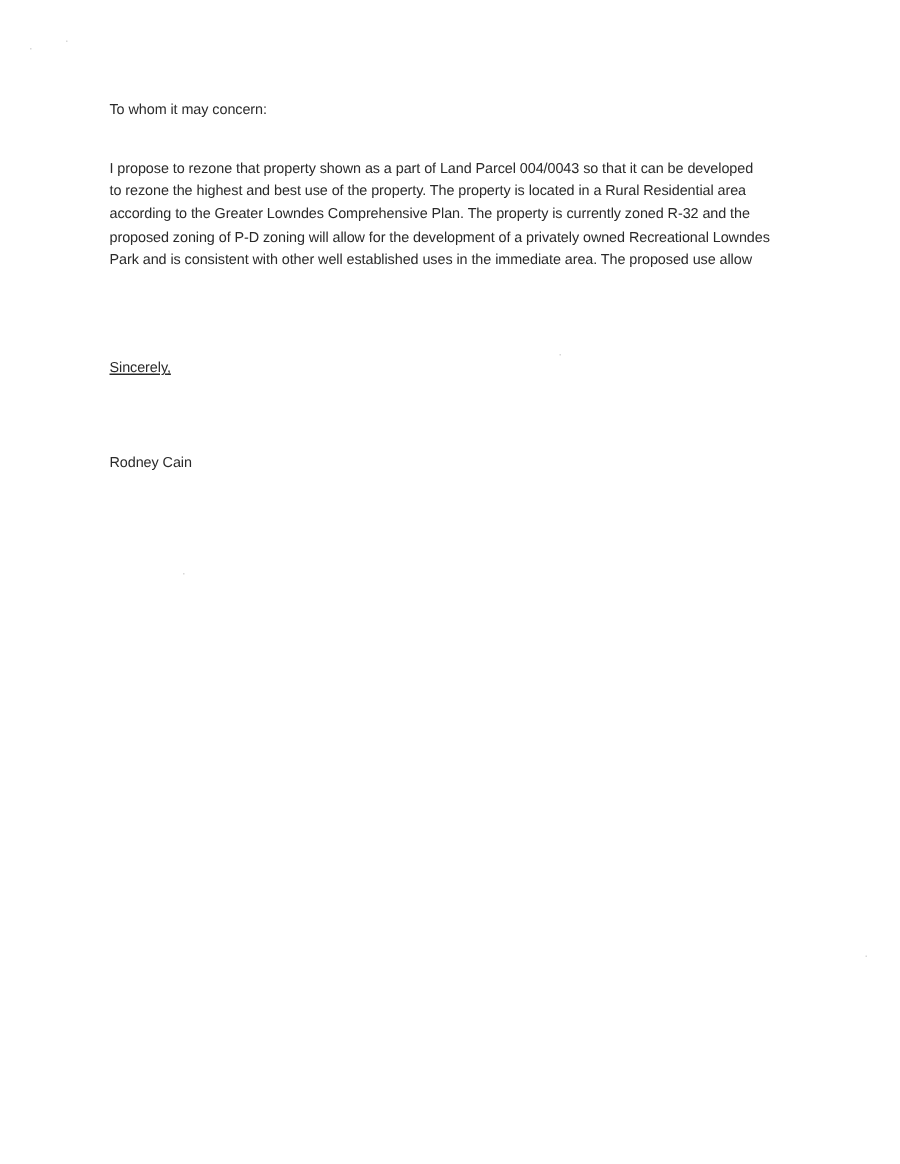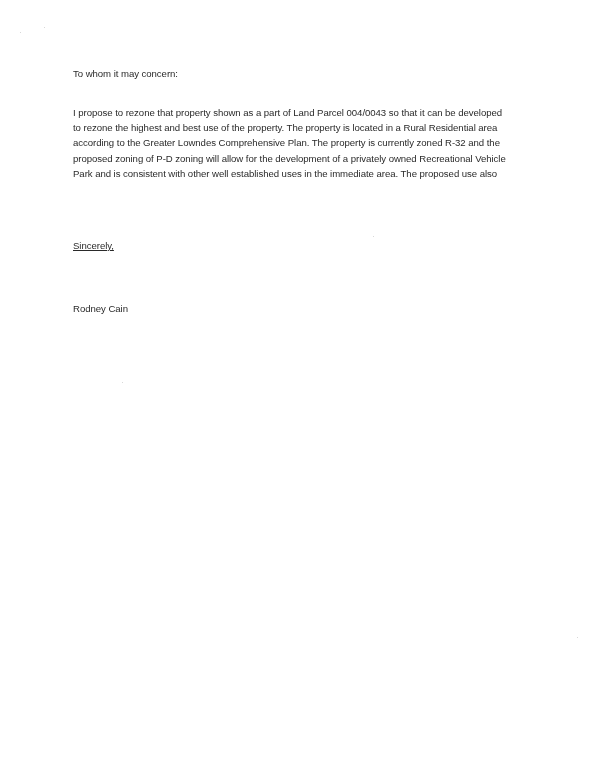--- a/index.html
+++ b/index.html
@@ -49,20 +49,20 @@
   <span class="speck" style="left:122px;top:382px;"></span>
   <span class="speck" style="left:373px;top:236px;"></span>
   <span class="speck" style="left:577px;top:637px;"></span>
 
   <div class="text salutation">To whom it may concern:</div>
 
   <div class="text body-para">
     <span class="line">I propose to rezone that property shown as a part of Land Parcel 004/0043 so that it can be developed</span>
     <span class="line">to rezone the highest and best use of the property. The property is located in a Rural Residential area</span>
     <span class="line">according to the Greater Lowndes Comprehensive Plan. The property is currently zoned R-32 and the</span>
-    <span class="line">proposed zoning of P-D zoning will allow for the development of a privately owned Recreational Vehicle</span>
-    <span class="line">Park and is consistent with other well established uses in the immediate area.  The proposed use also</span>
+    <span class="line">proposed zoning of P-D zoning will allow for the development of a privately owned Recreational Lowndes</span>
+    <span class="line">Park and is consistent with other well established uses in the immediate area.  The proposed use allow</span>
   </div>
 
   <div class="text closing">Sincerely,</div>
 
   <div class="text signature">Rodney Cain</div>
 </div>
 
 </body></html>

